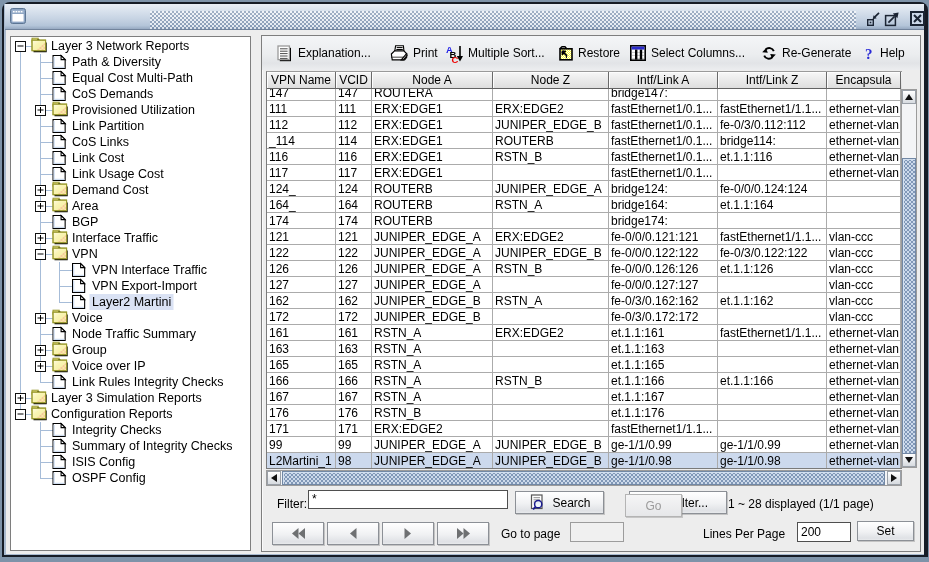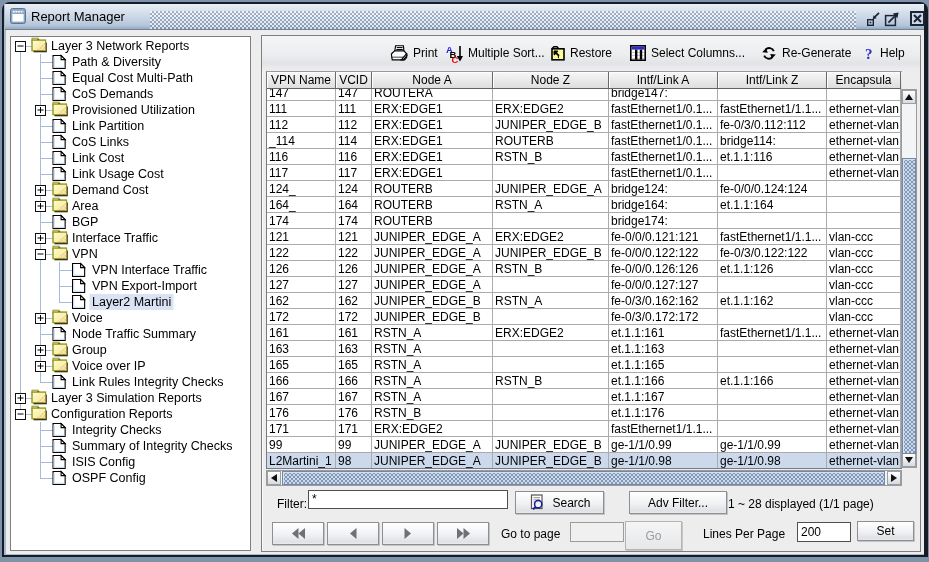--- a/index.html
+++ b/index.html
@@ -59,21 +59,20 @@
         <rect x="0.5" y="0.5" width="15" height="15" rx="2" fill="#8ba3c2" stroke="#5d7694"></rect>
         <rect x="2" y="2" width="12" height="3.2" fill="#9db2cd"></rect>
         <g fill="#fff">
           <rect x="3" y="3" width="1.6" height="1.4"></rect>
           <rect x="5.6" y="3" width="1.6" height="1.4"></rect>
           <rect x="8.2" y="3" width="1.6" height="1.4"></rect>
           <rect x="10.8" y="3" width="1.6" height="1.4"></rect>
         </g>
         <rect x="2.4" y="6" width="11.2" height="7.6" fill="#fff"></rect>
       </svg></div>
-  <div id="titletext" class="abs">Report Manager</div>
   <div class="abs" style="left:861px;top:7px"><svg width="15" height="16" viewBox="0 0 15 16">
         <g stroke="#1b2534" fill="none">
           <rect x="1.7" y="8.7" width="5.6" height="5.6" stroke-width="1.4"></rect>
           <rect x="3.7" y="10.7" width="1.6" height="1.6" fill="#1b2534" stroke="none"></rect>
           <path d="M13 1.8 L8.6 6.2" stroke-width="1.7"></path>
           <path d="M10.7 7.3 L6.6 8.3 L7.6 4.2 Z" fill="#1b2534" stroke="none"></path>
         </g>
       </svg></div>
   <div class="abs" style="left:879px;top:7px"><svg width="16" height="16" viewBox="0 0 16 16">
         <g stroke="#1b2534" fill="none">
@@ -229,20 +228,34 @@
 <text x="61" y="397.4" font-size="12.5" fill="#000">Integrity Checks</text>
 <use href="#doc" x="41.5" y="402"></use>
 <text x="61" y="413.4" font-size="12.5" fill="#000">Summary of Integrity Checks</text>
 <use href="#doc" x="41.5" y="418"></use>
 <text x="61" y="429.4" font-size="12.5" fill="#000">ISIS Config</text>
 <use href="#doc" x="41.5" y="434"></use>
 <text x="61" y="445.4" font-size="12.5" fill="#000">OSPF Config</text>
 </svg>
 <div id="rightpanel" class="abs"></div>
 <div id="toolbar" class="abs">
+  <div class="tbtn" style="left:15px">
+      <svg width="16" height="17" viewBox="0 0 16 17">
+        <rect x="2.8" y="2.8" width="11.2" height="13.4" fill="#000"></rect>
+        <rect x="1" y="1" width="11.4" height="13.6" fill="#fff" stroke="#9a9a9a" stroke-width="1.3"></rect>
+        <g stroke="#4a4a4a" stroke-width="1">
+<line x1="3" y1="3.8" x2="10.6" y2="3.8"></line>
+          <line x1="3" y1="6.2" x2="10.6" y2="6.2"></line>
+          <line x1="3" y1="8.6" x2="10.6" y2="8.6"></line>
+          <line x1="3" y1="11" x2="10.6" y2="11"></line>
+          <line x1="3" y1="13.4" x2="10.6" y2="13.4"></line>
+        </g>
+      </svg>
+      <span>Explanation...</span>
+    </div>
   <div class="tbtn" style="left:128px">
       <svg width="18" height="18" viewBox="0 0 18 18">
         <g fill="#fff" stroke="#000" stroke-width="1.15" stroke-linejoin="miter">
 <path d="M4.8 7 L5.6 1.7 H13.4 L13.9 7"></path>
 <path d="M1.4 10 L4.6 6.9 H13.8 L17 10 L16.6 13.4 H1.8 Z"></path>
 <path d="M1.9 13.4 L2.2 15.8 H14.6 L16.6 13.4"></path>
 <path d="M11.3 15.8 L15.9 10.4 L16.9 11.6 L13.4 15.8 Z"></path>
         </g>
 <g stroke="#000" stroke-width="1.05">
           <line x1="6.7" y1="3.6" x2="12.6" y2="3.6"></line>
@@ -254,21 +267,21 @@
   <div class="tbtn" style="left:184px">
       <svg width="17" height="19" viewBox="0 0 17 19">
         <text x="0" y="9" font-family="'Liberation Sans',sans-serif" font-size="9.5" font-weight="bold" fill="#2222e6">A</text>
         <text x="3.5" y="13.5" font-family="'Liberation Sans',sans-serif" font-size="9.5" font-weight="bold" fill="#000">B</text>
         <text x="5.5" y="18.5" font-family="'Liberation Sans',sans-serif" font-size="9.5" font-weight="bold" fill="#ee0000">C</text>
         <line x1="14" y1="2" x2="14" y2="14" stroke="#000" stroke-width="1.6"></line>
         <path d="M10.8 12 L17 12 L14 17.5 Z" fill="#000"></path>
       </svg>
       <span>Multiple Sort...</span>
     </div>
-  <div class="tbtn" style="left:289px">
+  <div class="tbtn" style="left:297px">
       <svg width="14" height="15" viewBox="0 0 14 15">
         <defs>
           <pattern id="yc" width="2" height="2" patternUnits="userSpaceOnUse">
             <rect width="2" height="2" fill="#ffff33"></rect>
             <rect x="1" width="1" height="1" fill="#fff"></rect>
             <rect y="1" width="1" height="1" fill="#fff"></rect>
           </pattern>
         </defs>
         <path d="M1 2.5 L3 0.8 H6 L7.5 2.5" fill="none" stroke="#000" stroke-width="1.4"></path>
         <rect x="1" y="2.8" width="12" height="11" fill="url(#yc)" stroke="#000" stroke-width="1.6"></rect>
@@ -589,15 +602,15 @@
     </svg>
   </div>
 <div class="btn" style="left:437px;top:522px;width:52px;height:23px">
     <svg width="15" height="13" viewBox="0 0 15 13">
       <path d="M1 1 L7.5 6.5 L1 12 Z" fill="#6e7072"></path>
       <path d="M7.5 1 L14 6.5 L7.5 12 Z" fill="#6e7072"></path>
     </svg>
   </div>
 <div id="gotolbl" class="abs">Go to page</div>
 <div id="gotoin" class="abs"></div>
-<div class="btn dis" style="left:625px;top:521px;width:57px;height:29px">Go</div>
+<div class="btn dis" style="left:625px;top:494px;width:57px;height:23px">Go</div>
 <div id="linesmlbl" class="abs">Lines Per Page</div>
 <div id="linesin" class="abs">200</div>
 <div class="btn" style="left:857px;top:521px;width:57px;height:20px">Set</div>
 </body></html>

